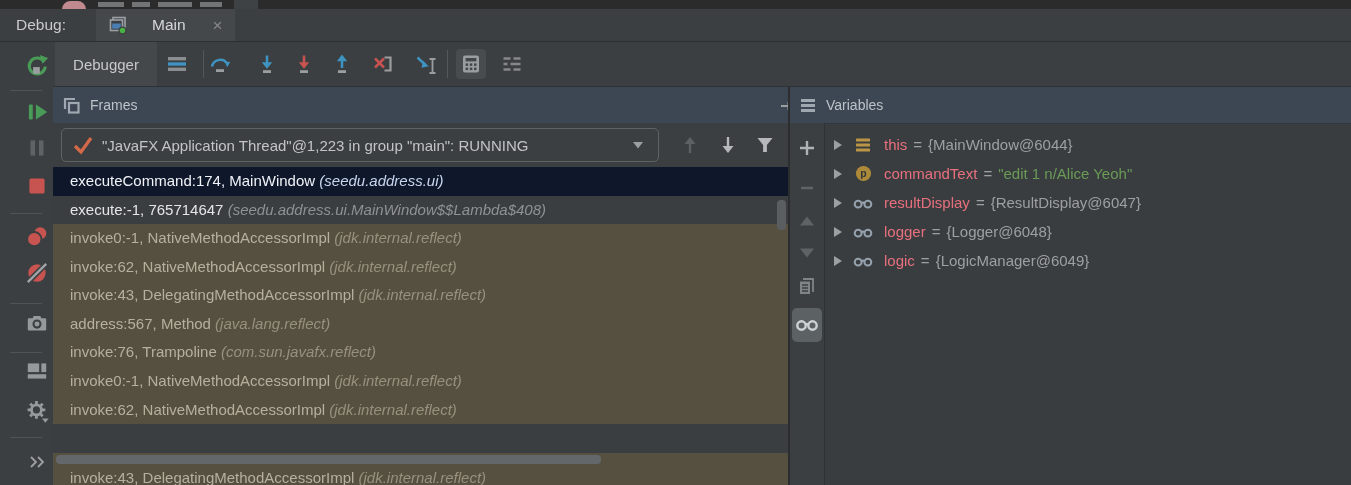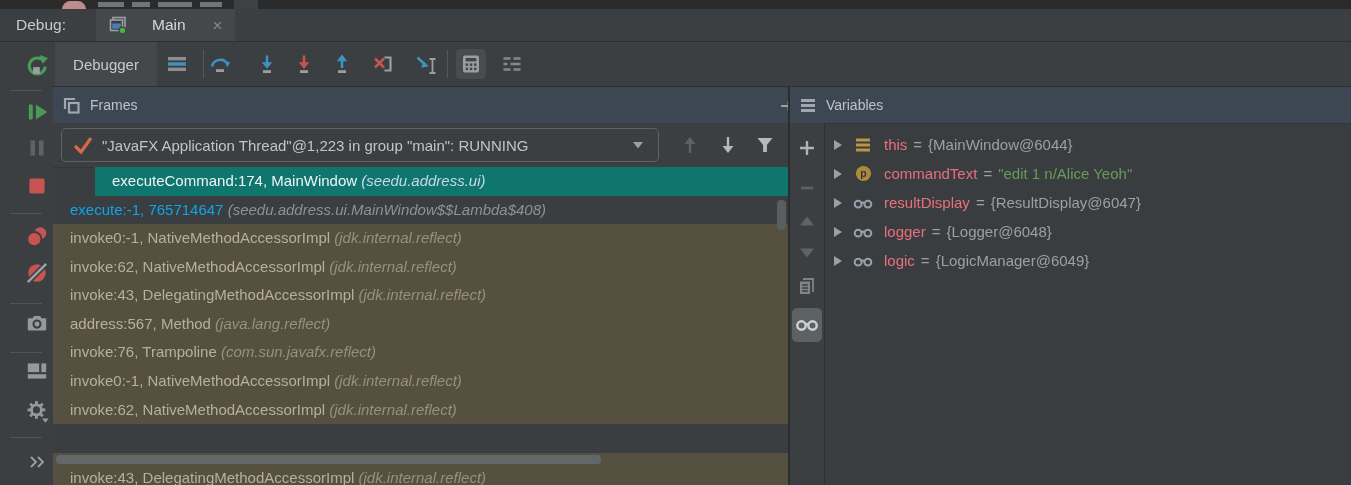--- a/index.html
+++ b/index.html
@@ -40,23 +40,23 @@
   #frames-restore{position:absolute;right:12px;top:10px;}
   #thread-row{position:absolute;left:0;top:36px;width:735px;height:44px;background:#3c3f41;border-bottom:1px solid #333639;}
   #thread-combo{position:absolute;left:8px;top:5px;width:596px;height:32px;border:1px solid #5e6366;border-radius:5px;display:flex;align-items:center;}
   #thread-combo .combo-text{margin-left:8px;color:#c2c4c6;font-size:15px;white-space:nowrap;flex:1;}
   #thread-combo .combo-caret{margin-right:14px;display:flex;}
   .tr-icon{position:absolute;top:10px;width:24px;height:24px;display:flex;align-items:center;justify-content:center;}
 
   #frames-list{position:absolute;left:0;top:80px;width:735px;height:318px;overflow:hidden;}
   .frame-row{height:28.57px;line-height:28.57px;padding-left:17px;font-size:15px;white-space:nowrap;}
   .frame-row .fr-l{font-style:italic;}
-  .f-sel{background:#0f766e;margin-left:42px;}
+  .f-sel{background:#0f172a;}
   .f-sel .fr-m{color:#f0f3f8;} .f-sel .fr-l{color:#c9d6ef;}
-  .f-norm .fr-m{color:#0ea5e9;} .f-norm .fr-l{color:#8f9294;}
+  .f-norm .fr-m{color:#e5e5e5;} .f-norm .fr-l{color:#8f9294;}
   .f-lib{background:#565040;}
   .f-lib .fr-m{color:#b6b09f;} .f-lib .fr-l{color:#97917f;}
   #frames-bottom{position:absolute;left:0;top:285.7px;width:735px;height:33px;background:#565040;}
   #h-scroll-thumb{position:absolute;left:3px;top:2px;width:545px;height:9px;background:#64676a;border-radius:4px;}
   #frames-bottom .frame-row{position:absolute;left:0;top:11px;width:100%;padding-left:17px;}
   #v-scroll-thumb{position:absolute;right:2px;top:33px;width:9px;height:30px;background:#5a5e60;border-radius:4px;}
 
   
   #panel-gap{left:788px;top:87px;width:2px;height:398px;background:#2b2d2f;}
 

